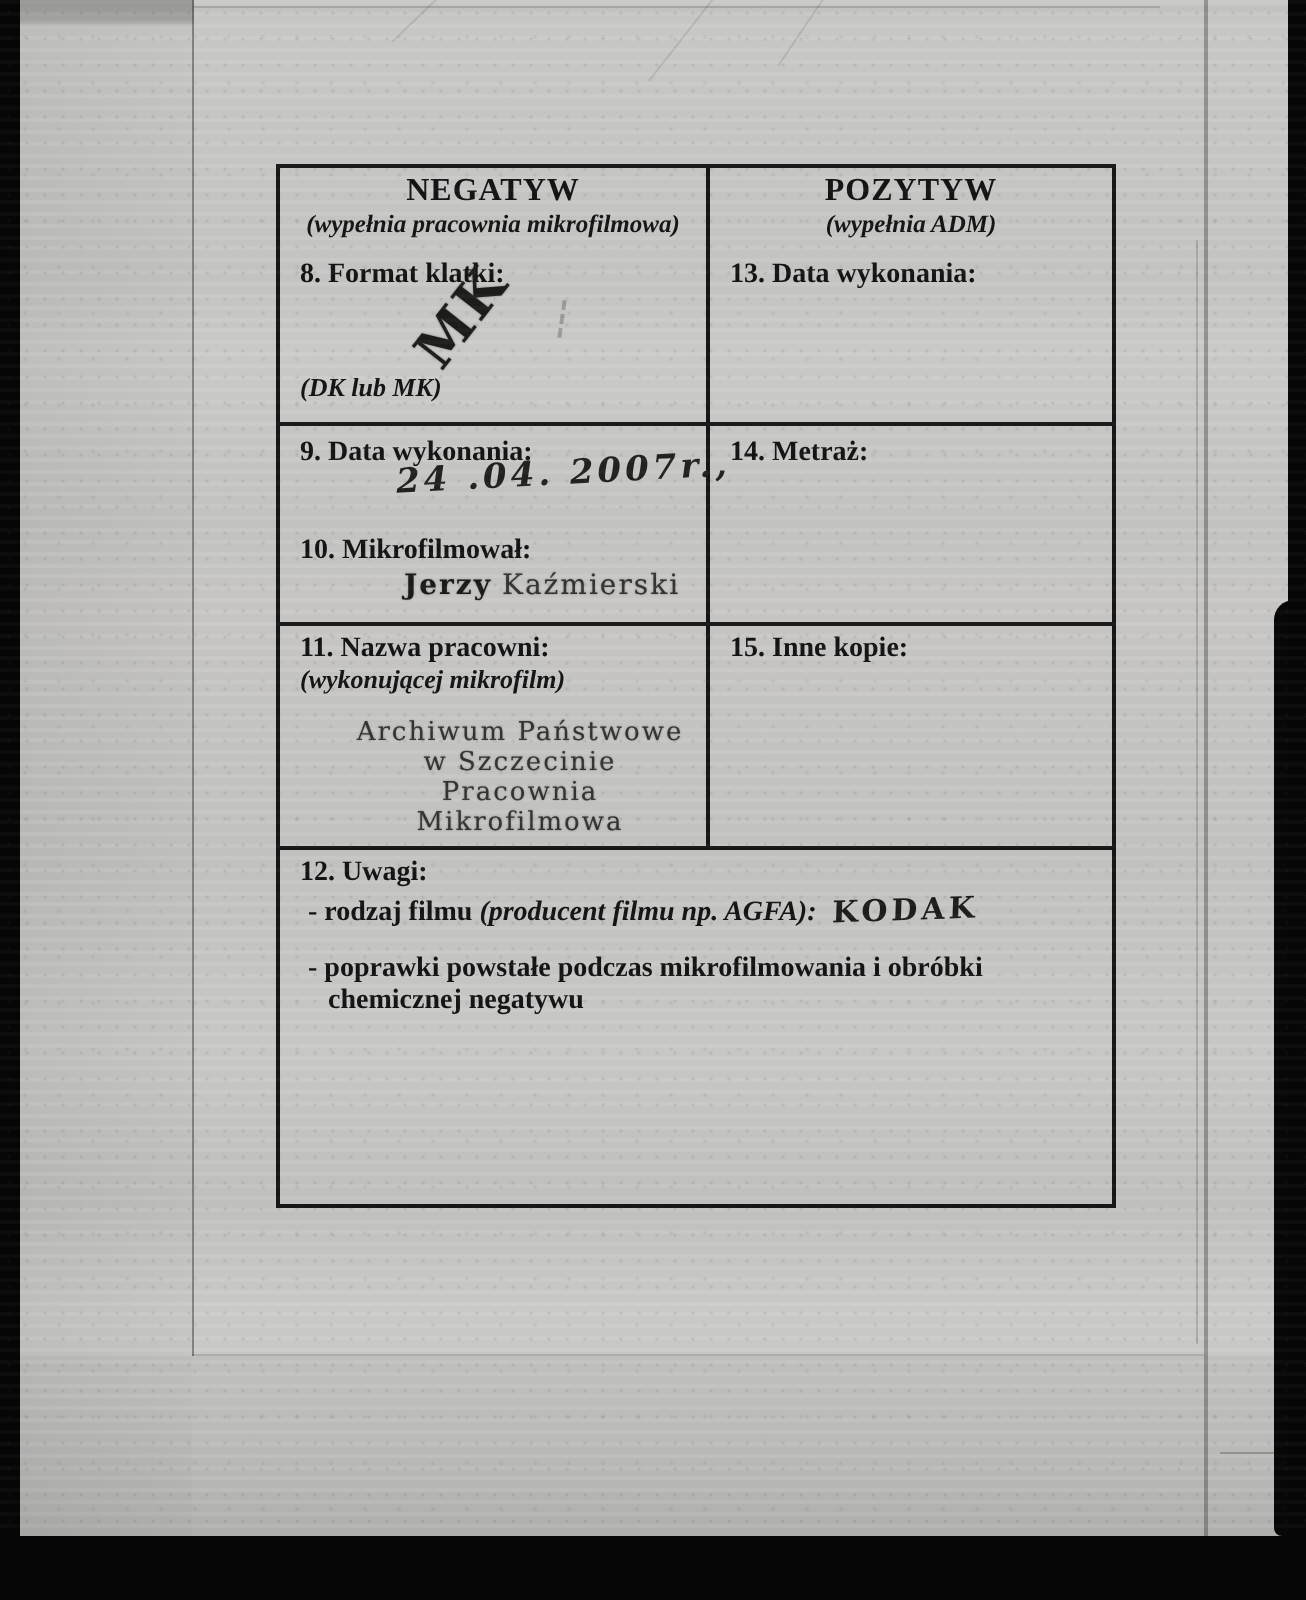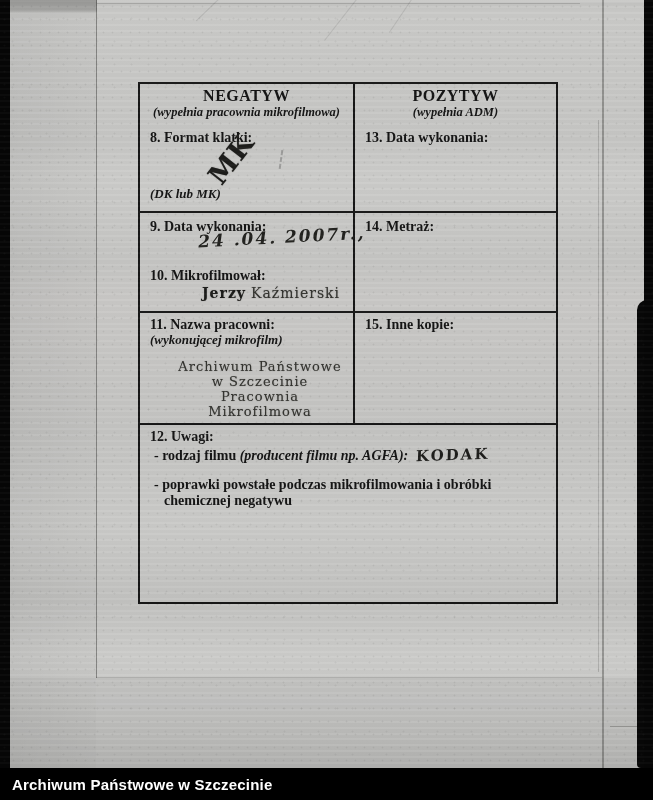--- a/index.html
+++ b/index.html
@@ -182,17 +182,14 @@
         <div class="uwagi-line b" style="left:24px; top:68px; font-weight:bold;">chemicznej negatywu</div>
       </div>
     </div>
 
     <div class="noise"></div>
     <div class="edge-left"></div>
     <div class="edge-right-bump"></div>
     <div class="edge-right"></div>
   </div>
 
-  <div class="footer-bar">
-    <span>Archiwum Państwowe w Szczecinie</span>
-  </div>
 
 </div>
 
 </body></html>

